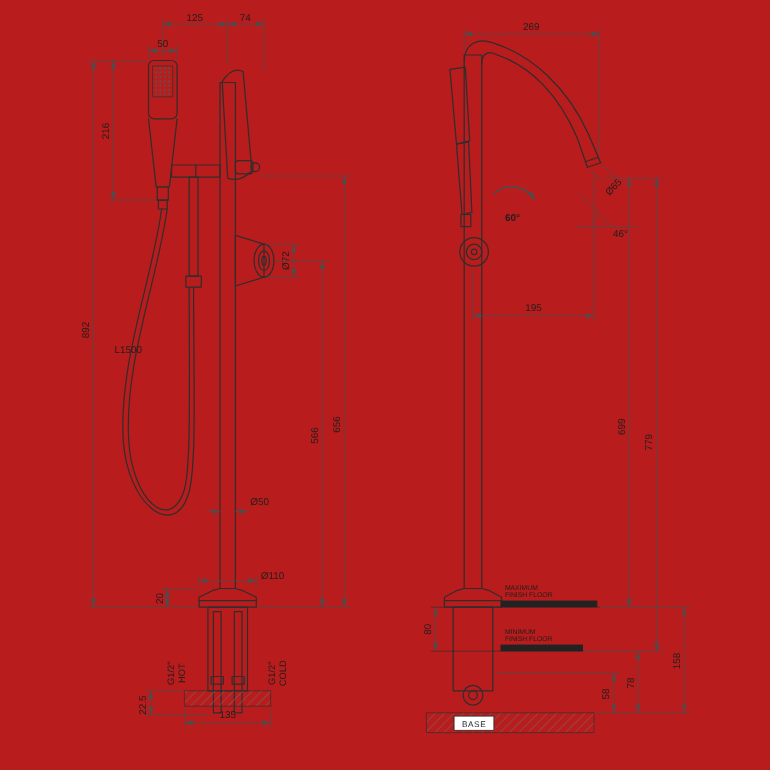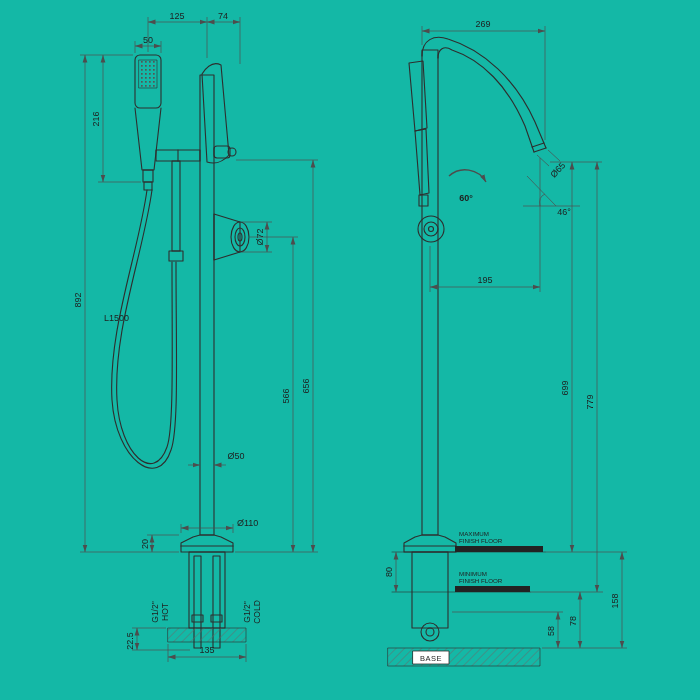--- a/index.html
+++ b/index.html
@@ -1,17 +1,17 @@
 <!DOCTYPE html>
 <html><head>
 <meta charset="utf-8">
 <style>
   html,body{margin:0;padding:0;background:#ffffff;}
   body{width:700px;height:700px;overflow:hidden;}
-  .canvas{width:700px;height:700px;background:#14b8a6;text-align:center;}
+  .canvas{width:700px;height:700px;background:#b91c1c;text-align:center;}
   svg{display:block;}
   svg text{font-family:"Liberation Sans","DejaVu Sans",sans-serif;fill:#1f1f1f;stroke:none;}
   .t9{font-size:9px;}
   .t8{font-size:8.5px;}
   .t6{font-size:6.2px;}
   .t7{font-size:7.5px;letter-spacing:.5px;}
   .geo{stroke:#2e2e2e;stroke-width:1.1;fill:none;stroke-linejoin:round;stroke-linecap:round;}
   .geo .thin{stroke-width:0.6;}
   .dims{stroke:#4d4d4d;stroke-width:0.7;fill:none;}
 </style>

